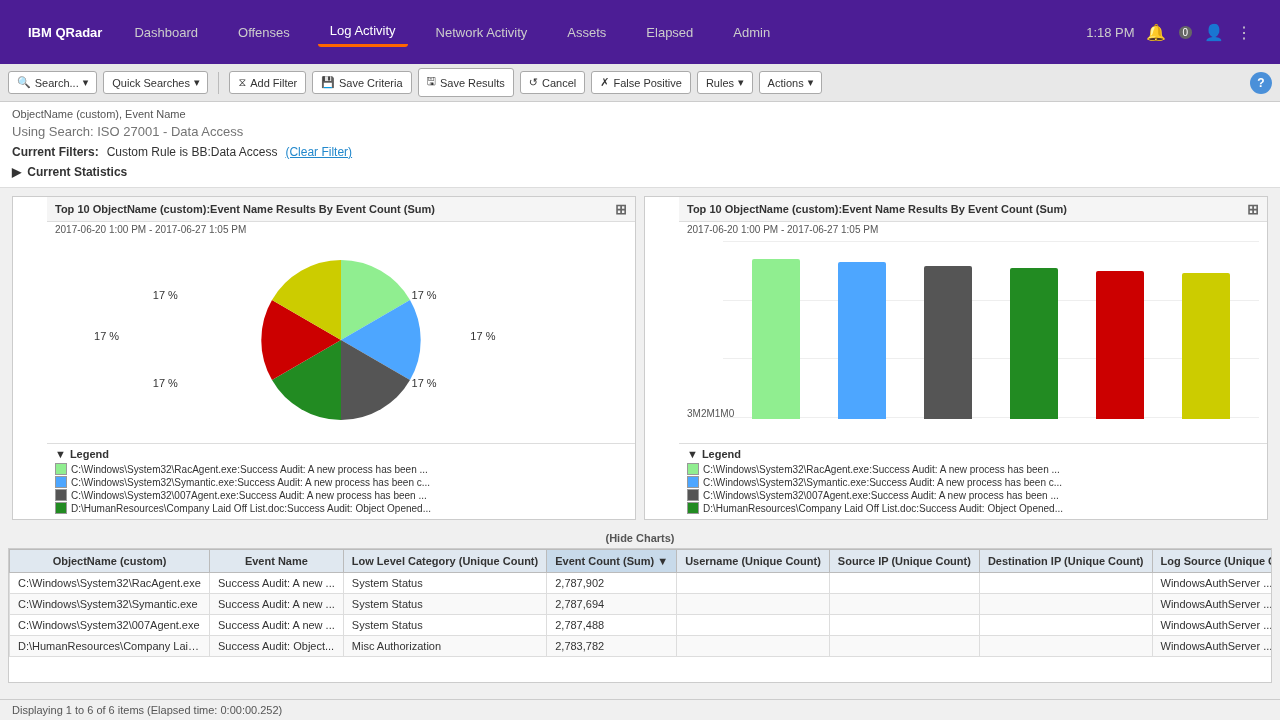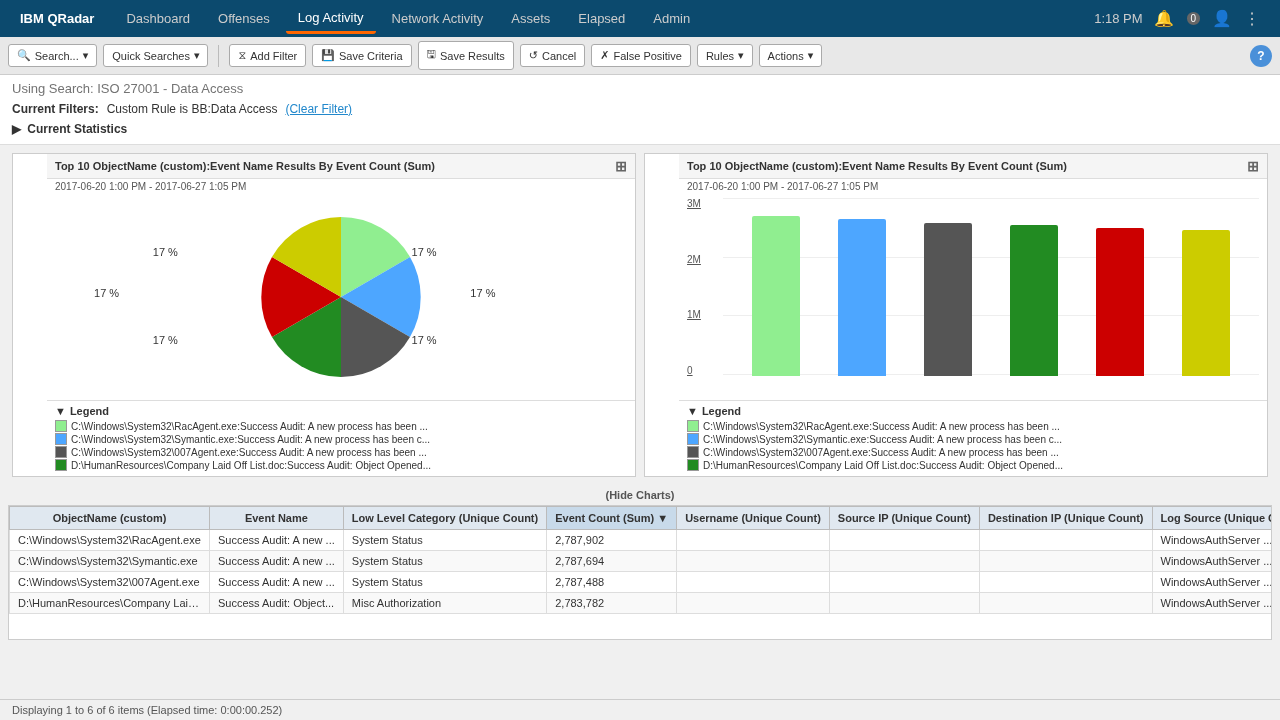--- a/index.html
+++ b/index.html
@@ -1,38 +1,38 @@
 <!DOCTYPE html>
 <html><head>
   <meta charset="utf-8">
   <style>
     * { margin: 0; padding: 0; box-sizing: border-box; }
     body { font-family: Arial, sans-serif; font-size: 12px; background: #f0f0f0; color: #333; width: 1280px; height: 720px; overflow: hidden; }
 
     
     #topnav {
-      background: #0c4a6e;
-      display: flex;
-      align-items: center;
-      height: 37px;
-      padding: 0 20px;
+      background: #4c1d95;
+      display: flex;
+      align-items: center;
+      height: 64px;
+      padding: 0 28px;
       color: #fff;
     }
     #logo {
       font-size: 13px;
       font-weight: bold;
       color: #fff;
       margin-right: 20px;
       white-space: nowrap;
     }
     .nav-items {
       display: flex;
       align-items: center;
       flex: 1;
-      gap: 4px;
+      gap: 16px;
     }
     .nav-item {
       padding: 6px 12px;
       color: #ccc;
       cursor: pointer;
       font-size: 13px;
       border-radius: 3px;
       position: relative;
     }
     .nav-item.active {
@@ -232,27 +232,25 @@
       padding-left: 36px;
       padding-bottom: 20px;
     }
     .bar-y-axis {
       position: absolute;
       left: 0;
       top: 0;
       bottom: 20px;
       width: 36px;
       display: flex;
-      flex-direction: column;
       justify-content: space-between;
-      align-items: flex-start;
+      align-items: flex-end;
       padding-right: 4px;
       font-size: 10px;
       color: #555;
-      text-decoration: underline;
     }
     .bar-chart-grid {
       position: absolute;
       left: 36px;
       right: 0;
       top: 0;
       bottom: 20px;
     }
     .grid-line {
       position: absolute;
@@ -400,20 +398,21 @@
     <span>▾</span>
   </button>
   <button class="toolbar-btn">
     <span>Actions</span>
     <span>▾</span>
   </button>
   <div class="help-btn">?</div>
 </div>
 
 <div id="subheader">
+  <div class="subheader-row1">ObjectName (custom), Event Name</div>
   <div class="search-title">Using Search: ISO 27001 - Data Access</div>
   <div class="filter-row">
     <span class="filter-label">Current Filters:</span>
     <span class="filter-value">Custom Rule is BB:Data Access</span>
     <span class="clear-filter">(Clear Filter)</span>
   </div>
   <div class="stats-row">
     <span>▶</span>
     <span>Current Statistics</span>
   </div>

